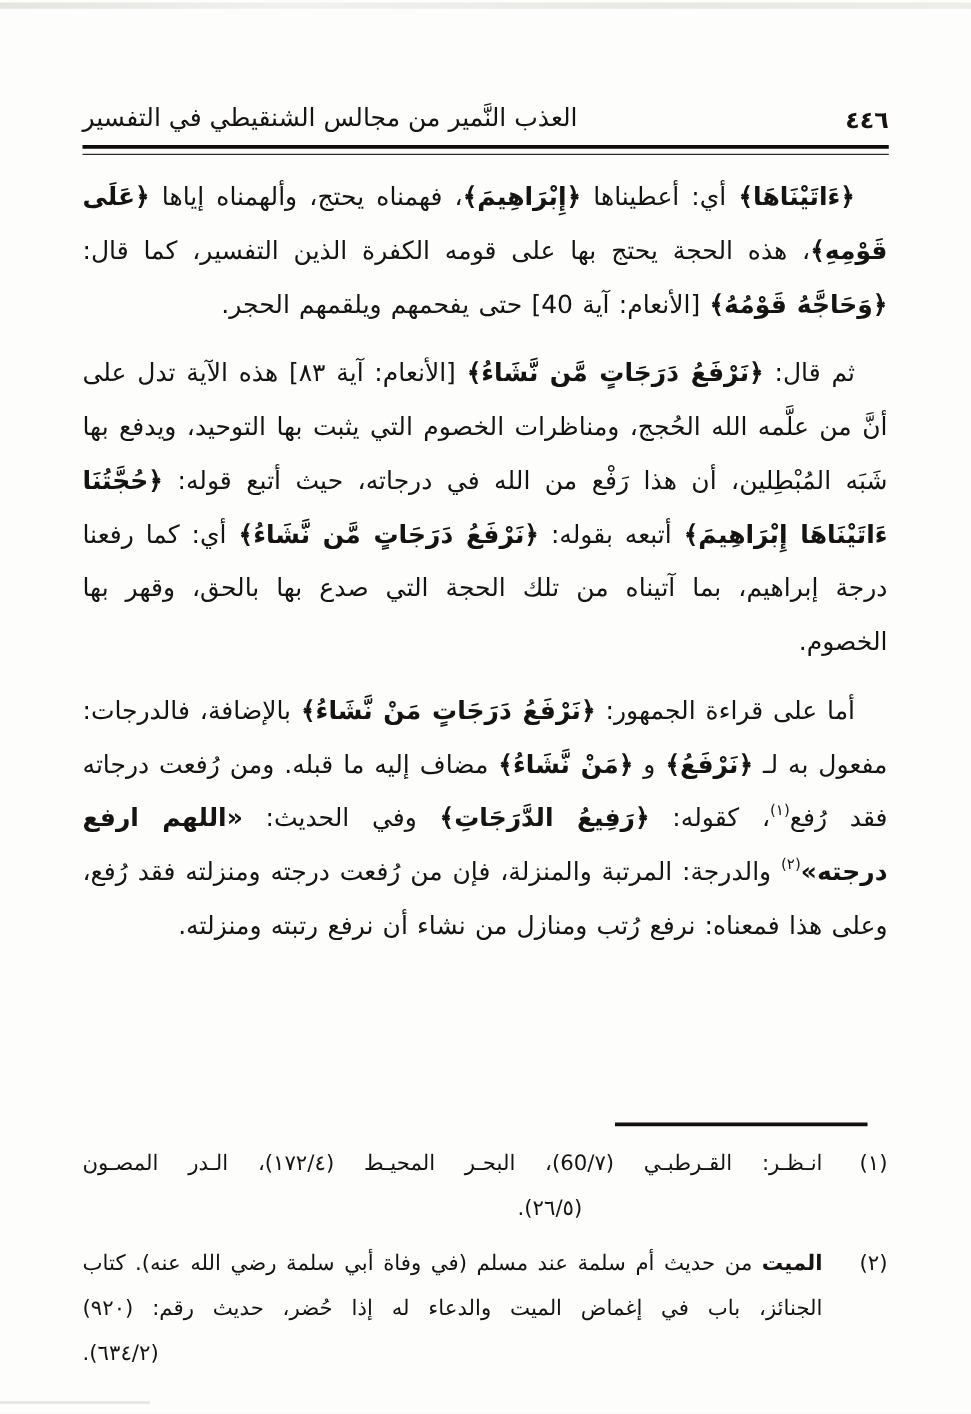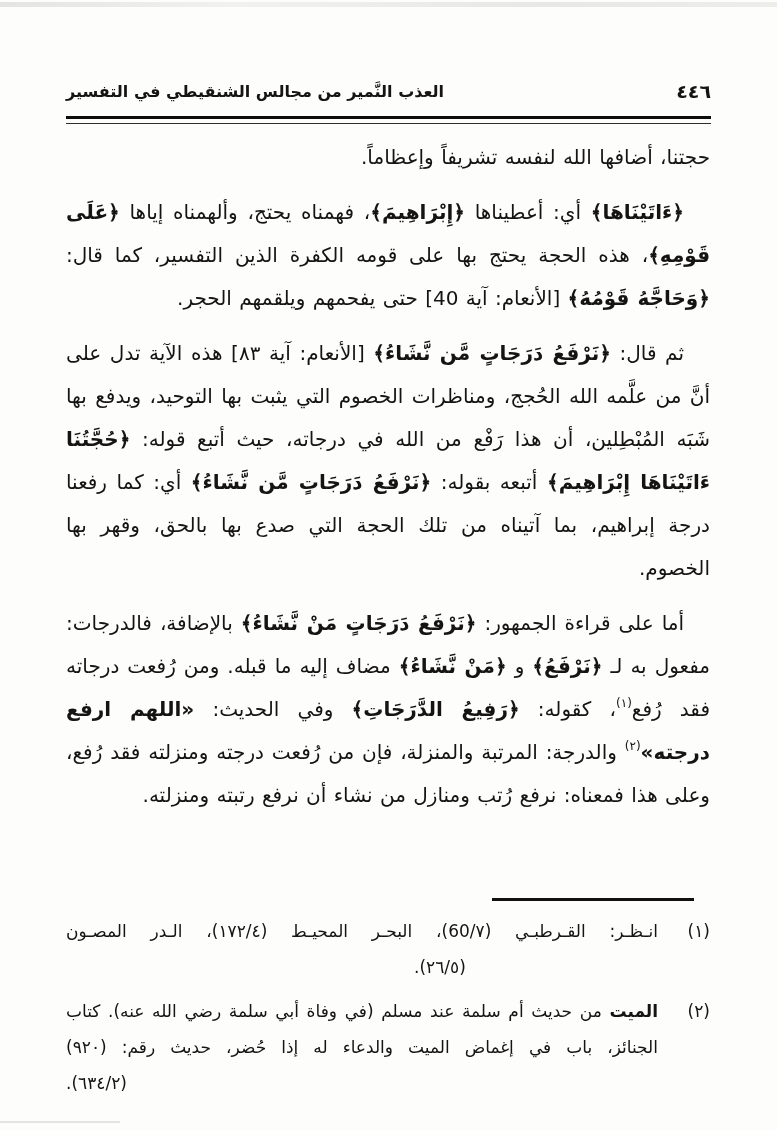--- a/index.html
+++ b/index.html
@@ -29,21 +29,21 @@
   
   .header{
     position:absolute;top:82px;right:66px;left:66px;
     display:flex;justify-content:space-between;align-items:flex-end;
   }
   .page-number{
     font-size:19px;font-weight:bold;letter-spacing:2px;line-height:1;
     padding-left:6px;
   }
   .book-title{
-    font-size:16px;font-weight:bold;line-height:1.2;
+    font-size:20px;font-weight:normal;line-height:1.2;
   }
   .rule{
     position:absolute;top:116px;right:66px;left:66px;height:4px;
     border-top:3px solid #0e0d0c;
     border-bottom:1px solid #2e2d2b;
   }
   
   .content{
     position:absolute;top:136px;right:67px;left:66px;bottom:0;
   }
@@ -99,21 +99,20 @@
 
   <div class="header">
     <div class="page-number">٤٤٦</div>
     <div class="book-title">العذب النَّمير من مجالس الشنقيطي في التفسير</div>
   </div>
 
   <div class="rule"></div>
 
   <div class="content">
     <div class="paragraphs">
-        <p class="para"><span>حجتنا، أضافها الله لنفسه تشريفاً وإعظاماً.</span></p>
         <p class="para indent"><span class="q">﴿ءَاتَيْنَاهَا﴾</span><span> أي: أعطيناها </span><span class="q">﴿إِبْرَاهِيمَ﴾</span><span>، فهمناه يحتج، وألهمناه إياها </span><span class="q">﴿عَلَى قَوْمِهِ﴾</span><span>، هذه الحجة يحتج بها على قومه الكفرة الذين التفسير، كما قال: </span><span class="q">﴿وَحَاجَّهُ قَوْمُهُ﴾</span><span> [الأنعام: آية 40] حتى يفحمهم ويلقمهم الحجر.</span></p>
         <p class="para indent"><span>ثم قال: </span><span class="q">﴿نَرْفَعُ دَرَجَاتٍ مَّن نَّشَاءُ﴾</span><span> [الأنعام: آية ٨٣] هذه الآية تدل على أنَّ من علَّمه الله الحُجج، ومناظرات الخصوم التي يثبت بها التوحيد، ويدفع بها شَبَه المُبْطِلين، أن هذا رَفْع من الله في درجاته، حيث أتبع قوله: </span><span class="q">﴿حُجَّتُنَا ءَاتَيْنَاهَا إِبْرَاهِيمَ﴾</span><span> أتبعه بقوله: </span><span class="q">﴿نَرْفَعُ دَرَجَاتٍ مَّن نَّشَاءُ﴾</span><span> أي: كما رفعنا درجة إبراهيم، بما آتيناه من تلك الحجة التي صدع بها بالحق، وقهر بها الخصوم.</span></p>
         <p class="para indent"><span>أما على قراءة الجمهور: </span><span class="q">﴿نَرْفَعُ دَرَجَاتٍ مَنْ نَّشَاءُ﴾</span><span> بالإضافة، فالدرجات: مفعول به لـ </span><span class="q">﴿نَرْفَعُ﴾</span><span> و </span><span class="q">﴿مَنْ نَّشَاءُ﴾</span><span> مضاف إليه ما قبله. ومن رُفعت درجاته فقد رُفع</span><span class="sup">(١)</span><span>، كقوله: </span><span class="q">﴿رَفِيعُ الدَّرَجَاتِ﴾</span><span> وفي الحديث: </span><span class="b">«اللهم ارفع درجته»</span><span class="sup">(٢)</span><span> والدرجة: المرتبة والمنزلة، فإن من رُفعت درجته ومنزلته فقد رُفع، وعلى هذا فمعناه: نرفع رُتب ومنازل من نشاء أن نرفع رتبته ومنزلته.</span></p>
       </div>
 
     <div class="fnsep"></div>
 
     <div class="footnotes">
         <div class="fn">
           <div class="fn-marker">(١)</div>

